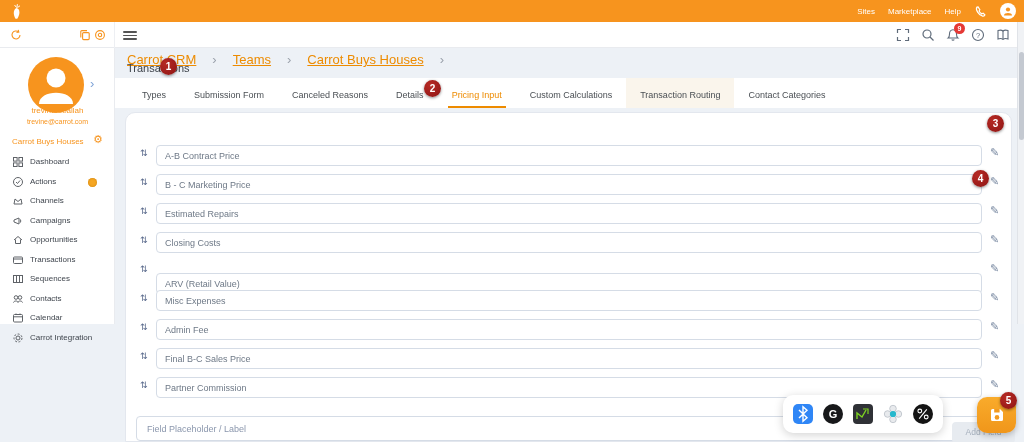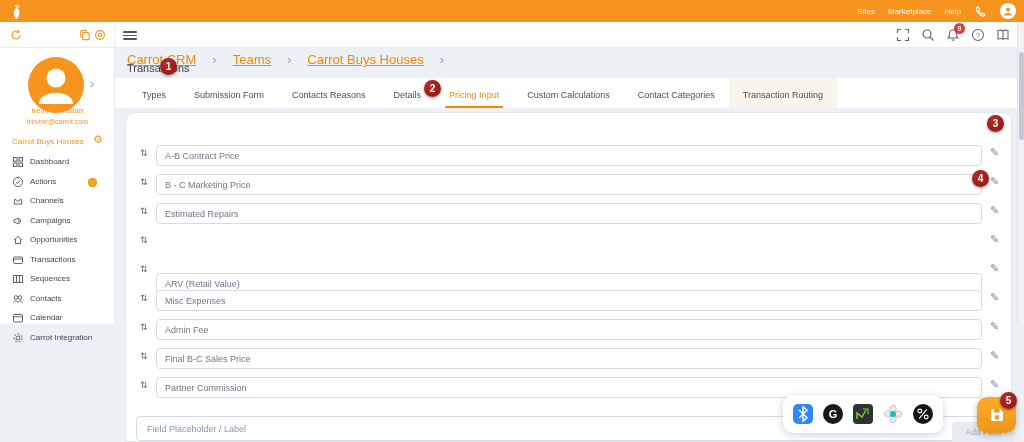--- a/index.html
+++ b/index.html
@@ -244,43 +244,44 @@
     <span class="crumb">Teams</span>
     <span>›</span>
     <span class="crumb">Carrot Buys Houses</span>
     <span>›</span>
   </div>
   <div class="page-title">Transactions</div>
 
   <div class="tabsbar">
     <span class="tab">Types</span>
     <span class="tab">Submission Form</span>
-    <span class="tab">Contacts Reasons</span>
+    <span class="tab">Canceled Reasons</span>
     <span class="tab">Details</span>
     <span class="tab active">Pricing Input</span>
     <span class="tab">Custom Calculations</span>
+    <span class="tab hovered">Transaction Routing</span>
     <span class="tab">Contact Categories</span>
-    <span class="tab hovered">Transaction Routing</span>
   </div>
 
   <div class="card">
 
     <span class="drag" style="top:35px">⇅</span>
     <div class="finput" style="top:32px">A-B Contract Price</div>
     <span class="pencil" style="top:33px">✎</span>
 
     <span class="drag" style="top:64px">⇅</span>
     <div class="finput" style="top:61px">B - C Marketing Price</div>
     <span class="pencil" style="top:62px">✎</span>
 
     <span class="drag" style="top:93px">⇅</span>
     <div class="finput" style="top:90px">Estimated Repairs</div>
     <span class="pencil" style="top:91px">✎</span>
 
     <span class="drag" style="top:122px">⇅</span>
+    <div class="finput" style="top:119px">Closing Costs</div>
     <span class="pencil" style="top:120px">✎</span>
 
     <span class="drag" style="top:151px">⇅</span>
     <div class="finput" style="top:160px">ARV (Retail Value)</div>
     <span class="pencil" style="top:149px">✎</span>
 
     <span class="drag" style="top:180px">⇅</span>
     <div class="finput" style="top:177px">Misc Expenses</div>
     <span class="pencil" style="top:178px">✎</span>
 

